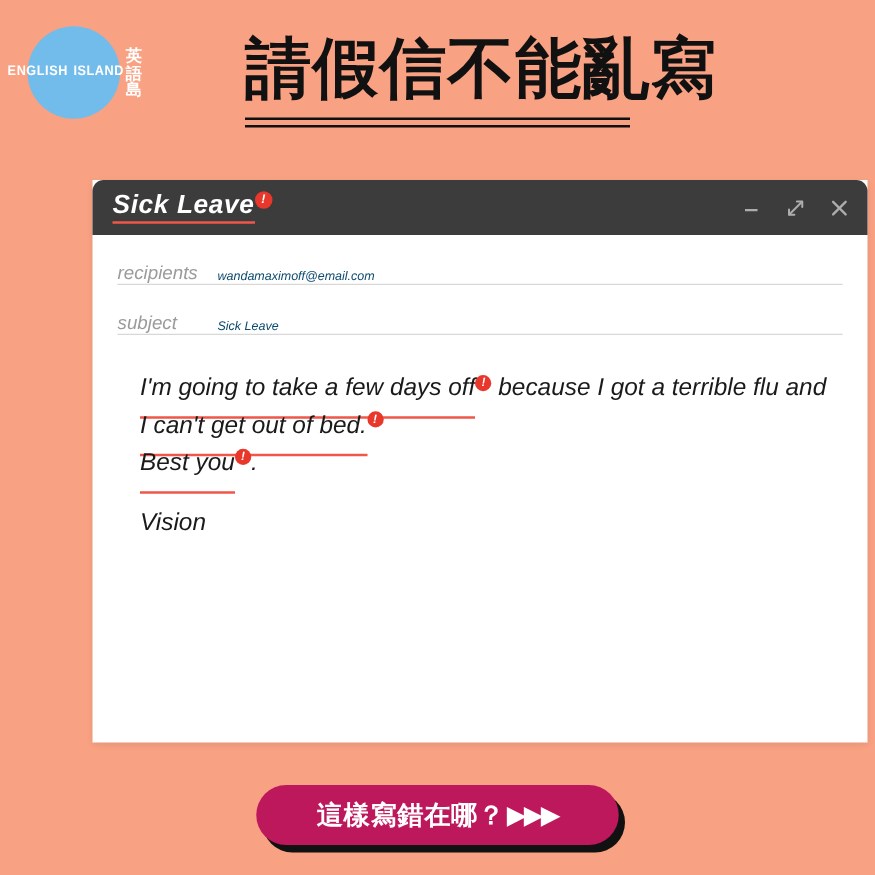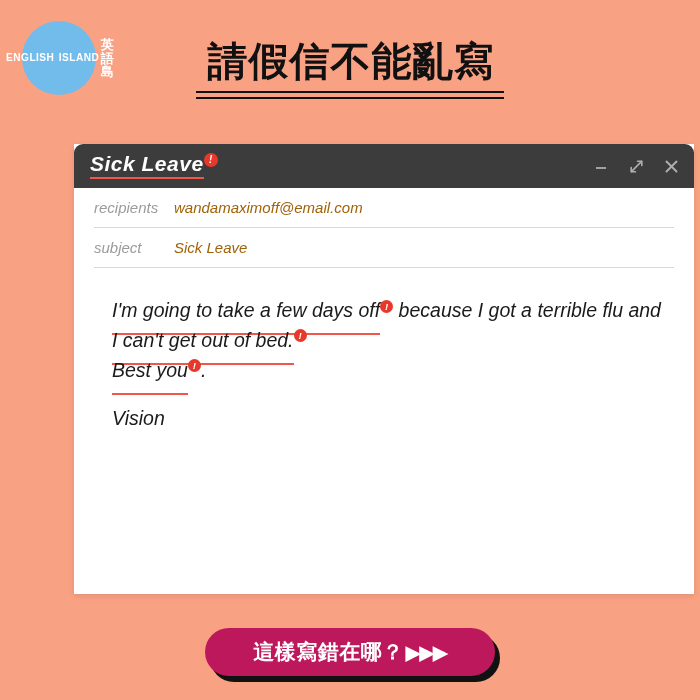--- a/index.html
+++ b/index.html
@@ -46,27 +46,26 @@
 
   
   #headline-wrap {
     position: absolute;
     left: 196px;
     top: 26px;
     width: 310px;
     text-align: center;
   }
   #headline {
-    font-size: 40px;
+    font-size: 53px;
     font-weight: bold;
     color: #111111;
     letter-spacing: 1px;
     line-height: 1.15;
     white-space: nowrap;
-    margin-top: 12px;
   }
   #headline-rules {
     margin-top: 7px;
     width: 308px;
   }
   #headline-rules .rule {
     height: 2px;
     background: #111111;
     width: 100%;
   }
@@ -139,33 +138,33 @@
     text-align: center;
     vertical-align: super;
     font-family: "Liberation Sans", sans-serif;
   }
   .badge.sm { width: 13px; height: 13px; line-height: 13px; font-size: 9.5px; }
 
   
   #fields { padding: 0 20px; }
   .field-row {
     display: flex;
-    align-items: center;
+    align-items: flex-end;
     height: 39px;
     border-bottom: 1px solid #D8D8D8;
   }
   .field-label {
     color: #9B9B9B;
     font-size: 15px;
     width: 80px;
     flex: none;
   }
   .field-value {
-    color: #a16207;
-    font-size: 15px;
+    color: #0c4a6e;
+    font-size: 10px;
   }
 
   
   #mail-body {
     padding: 28px 30px 0 38px;
     font-size: 19.5px;
     color: #1A1A1A;
     line-height: 1.53;
   }
   #mail-body p { margin: 0 0 19px 0; }

